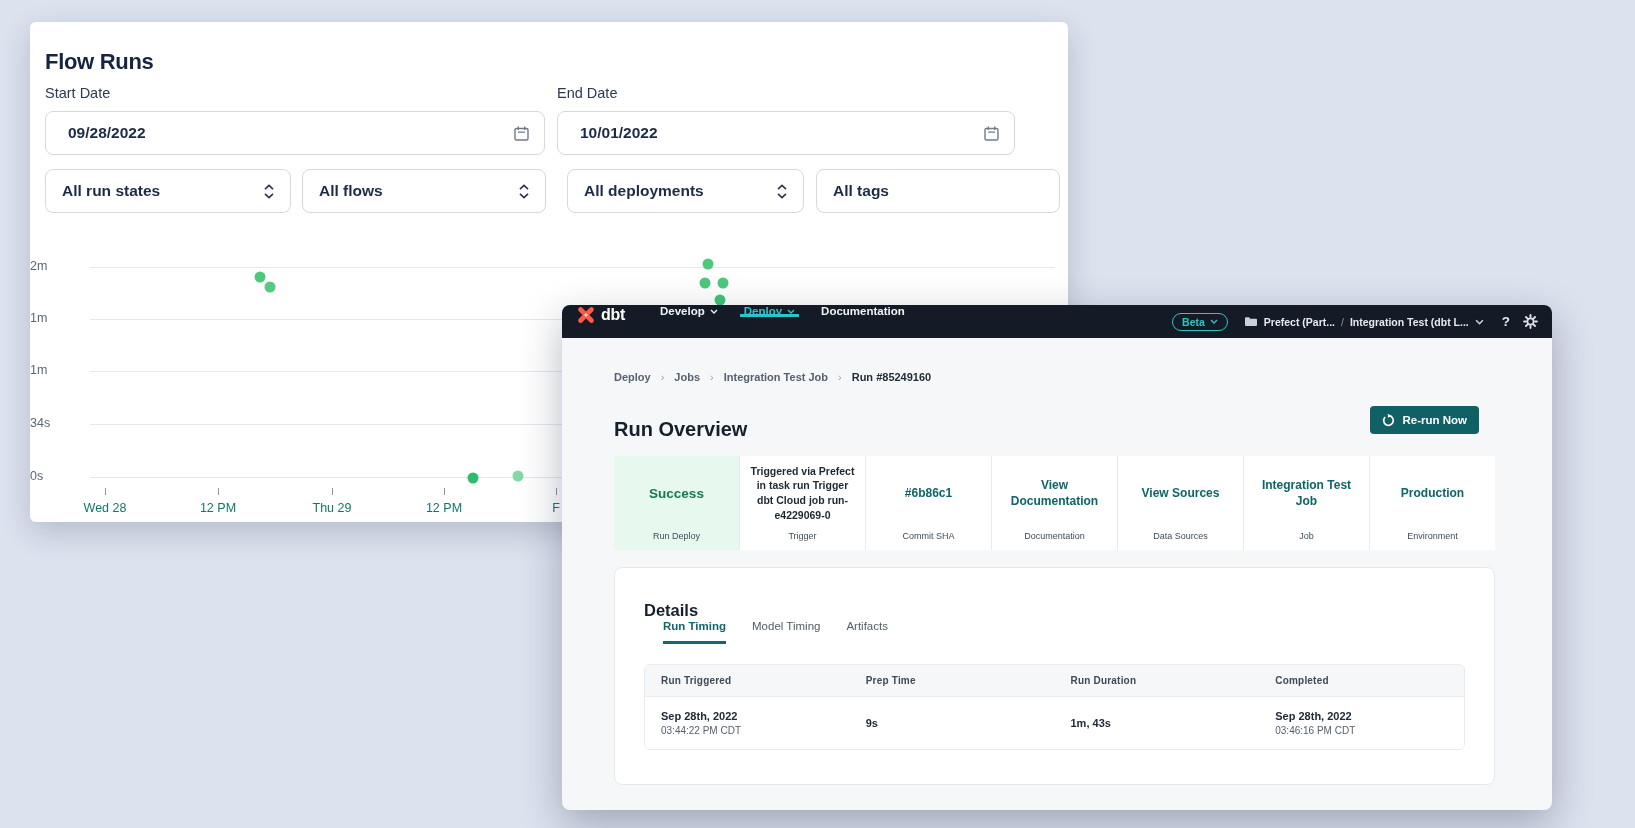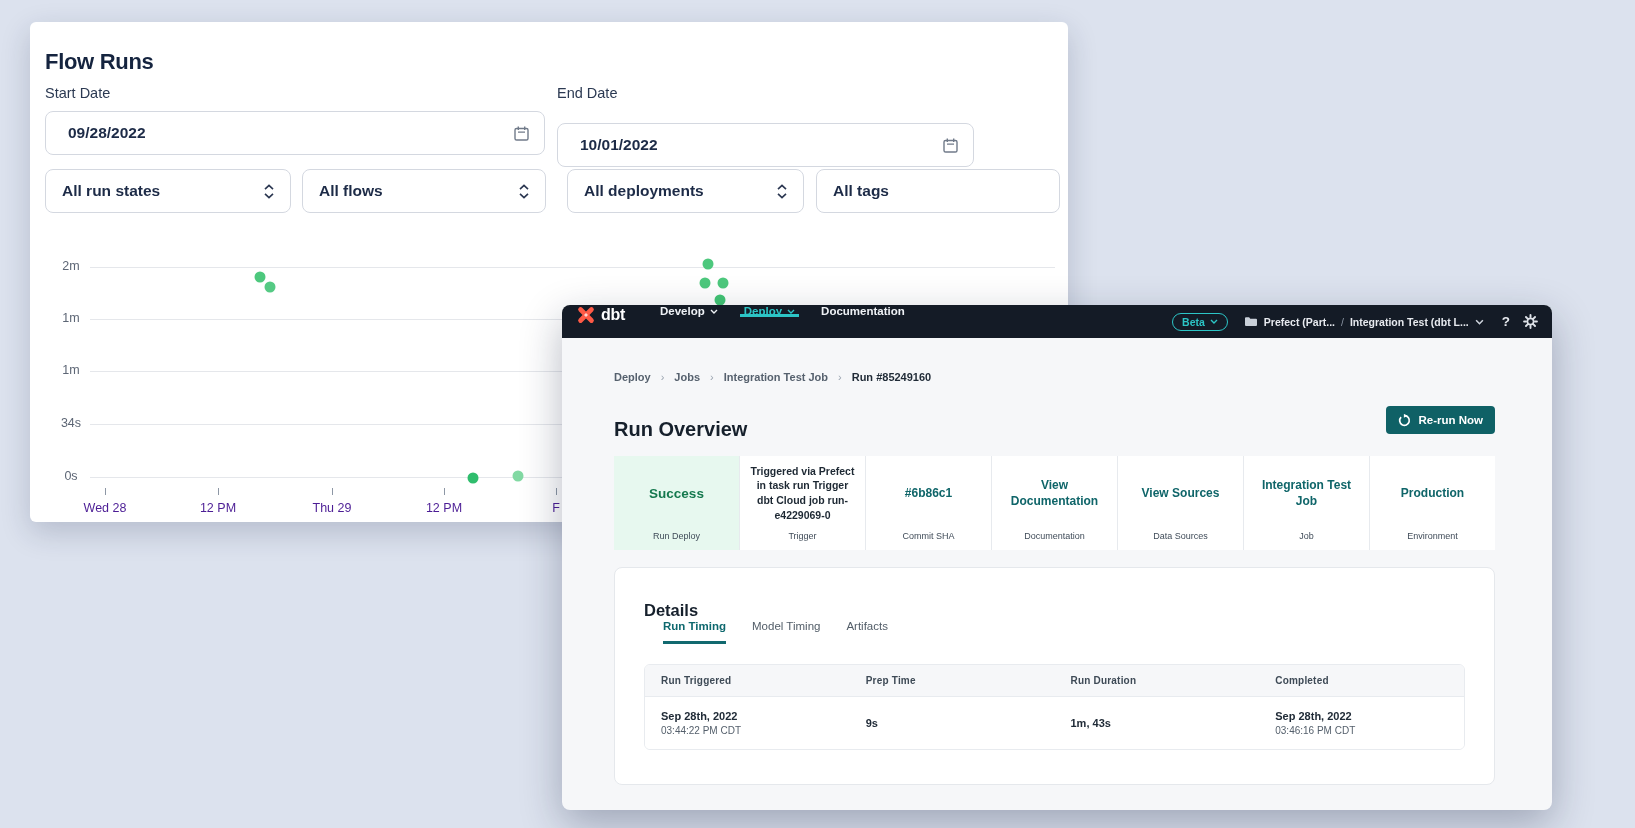--- a/index.html
+++ b/index.html
@@ -24,23 +24,23 @@
     display:flex;align-items:center;padding:0 14px 0 22px;
   }
   .pf-input .val{font-size:15.5px;font-weight:700;color:#1d2b47;flex:1;}
   .pf-select{
     position:absolute;top:147px;height:44px;box-sizing:border-box;
     border:1px solid #d4d8e0;border-radius:8px;background:#fff;
     display:flex;align-items:center;padding:0 14px 0 16px;
   }
   .pf-select .val{font-size:15.5px;font-weight:700;color:#1d2b47;flex:1;}
   .gridline{position:absolute;height:1px;background:#e5e7eb;}
-  .ylab{position:absolute;left:16px;width:50px;text-align:center;font-size:12.5px;color:#5d6675;}
+  .ylab{position:absolute;left:0;width:50px;text-align:left;font-size:12.5px;color:#5d6675;}
   .xtick{position:absolute;top:466px;width:1px;height:7px;background:#8d97a5;}
-  .xlab{position:absolute;top:479px;width:80px;text-align:center;font-size:12.5px;color:#4c1d95;}
+  .xlab{position:absolute;top:479px;width:80px;text-align:center;font-size:12.5px;color:#0f766e;}
   .dot{position:absolute;width:11px;height:11px;border-radius:50%;transform:translate(-50%,-50%);}
 
   
   .dbt-window{
     left:562px;top:305px;width:990px;height:505px;border-radius:8px;
     background:#f6f7f9;box-shadow:0 14px 42px rgba(15,25,55,.30);z-index:2;overflow:hidden;
   }
   .navbar{
     position:absolute;left:0;top:0;right:0;height:33px;background:#141b26;
     display:flex;align-items:stretch;padding:0 14px;box-sizing:border-box;
@@ -63,21 +63,21 @@
   .proj .sep{color:#8a94a3;font-weight:400;}
   .help{margin-left:18px;font-size:13.5px;font-weight:800;color:#e7eaef;}
   .gearbox{margin-left:13px;display:flex;align-items:center;}
 
   .crumbs{position:absolute;left:52px;top:66px;font-size:11px;display:flex;align-items:center;}
   .crumb{color:#56616e;font-weight:600;}
   .crumb.current{color:#1f2a36;font-weight:700;}
   .crumb-sep{color:#9aa4b0;margin:0 10px;}
   .rv-title{position:absolute;left:52px;top:96px;font-size:20px;font-weight:700;color:#16202c;}
   .rerun{
-    position:absolute;right:57px;top:101px;height:28px;display:flex;align-items:center;gap:7px;
+    position:absolute;right:73px;top:101px;height:28px;display:flex;align-items:center;gap:7px;
     background:#0f6166;border:none;border-radius:4px;color:#fff;font-size:11.5px;font-weight:600;
     padding:0 12px;font-family:inherit;cursor:pointer;
   }
 
   .cards{position:absolute;left:52px;top:151px;width:881px;height:94px;display:flex;background:#fff;}
   .card{position:relative;flex:1;border-left:1px solid #e7eaee;box-sizing:border-box;}
   .card:first-child{border-left:none;}
   .card .cval{
     position:absolute;left:0;right:0;top:6px;bottom:26px;
     display:flex;align-items:center;justify-content:center;text-align:center;padding:0 10px;
@@ -121,21 +121,21 @@
       <svg width="17" height="17" viewBox="0 0 17 17">
           <rect x="2" y="3.5" width="13" height="11.5" rx="1.6" fill="none" stroke="#707a89" stroke-width="1.4"></rect>
           <line x1="5.3" y1="1.6" x2="5.3" y2="5" stroke="#707a89" stroke-width="1.4"></line>
           <line x1="11.7" y1="1.6" x2="11.7" y2="5" stroke="#707a89" stroke-width="1.4"></line>
           <line x1="5" y1="7.2" x2="12" y2="7.2" stroke="#707a89" stroke-width="1.2"></line>
         </svg>
     </span>
   </div>
 
   <label class="pf-label" style="left:527px;">End Date</label>
-  <div class="pf-input" style="left:527px;width:417px;margin-top:12px;">
+  <div class="pf-input" style="left:527px;width:458px;">
     <span class="val">10/01/2022</span>
     <span>
       <svg width="17" height="17" viewBox="0 0 17 17">
           <rect x="2" y="3.5" width="13" height="11.5" rx="1.6" fill="none" stroke="#707a89" stroke-width="1.4"></rect>
           <line x1="5.3" y1="1.6" x2="5.3" y2="5" stroke="#707a89" stroke-width="1.4"></line>
           <line x1="11.7" y1="1.6" x2="11.7" y2="5" stroke="#707a89" stroke-width="1.4"></line>
           <line x1="5" y1="7.2" x2="12" y2="7.2" stroke="#707a89" stroke-width="1.2"></line>
         </svg>
     </span>
   </div>

